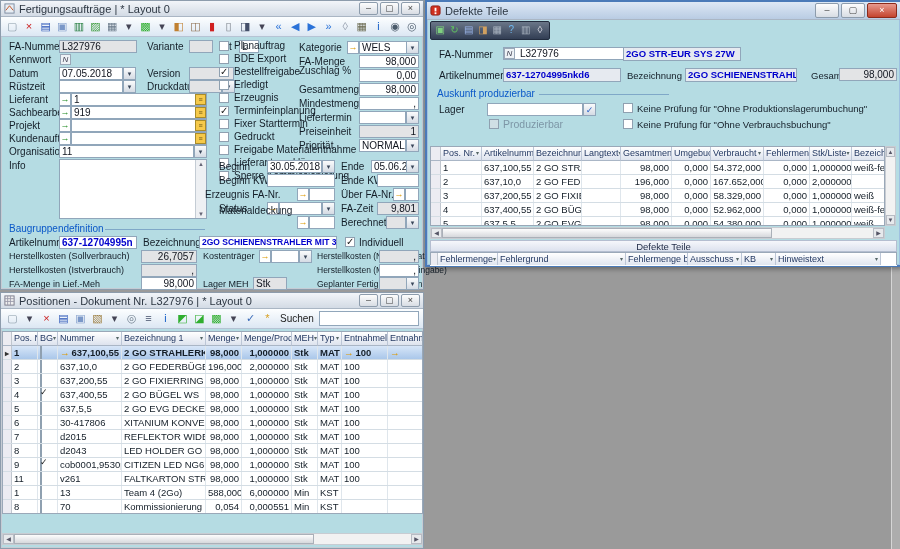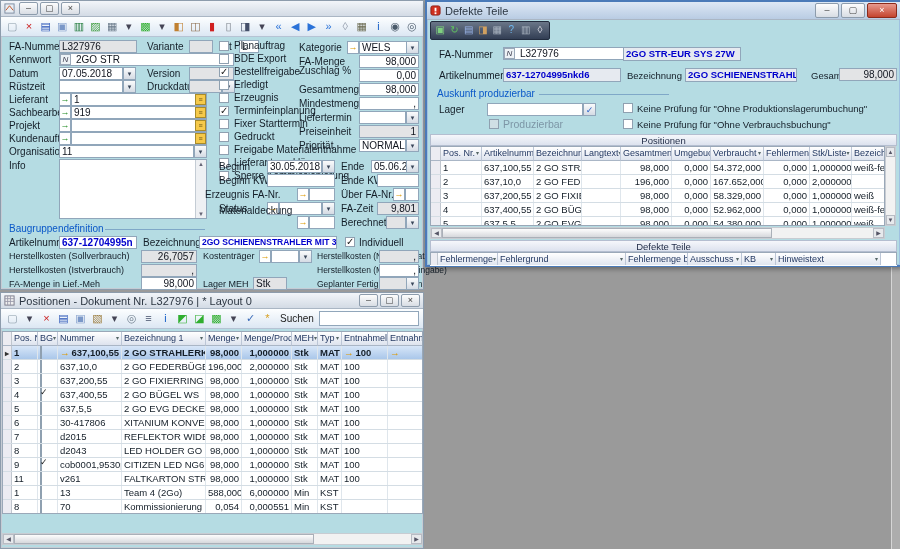--- a/index.html
+++ b/index.html
@@ -120,20 +120,21 @@
 </style>
 </head>
 <body>
 
 <div class="window win-classic" style="left:0;top:0;width:424px;height:290px;z-index:2">
   <div class="titlebar">
     <svg class="app-icon" viewBox="0 0 12 12">
         <rect x="1" y="1" width="10" height="10" fill="#e8eef4" stroke="#7a8aa0"></rect>
         <path d="M2 8 L6 3 L10 8" stroke="#c05020" fill="none"></path>
       </svg>
+    <span class="title-text">Fertigungsaufträge | * Layout 0</span>
     <span class="winbtns">
       <span class="wbtn">–</span>
       <span class="wbtn">▢</span>
       <span class="wbtn">×</span>
     </span>
   </div>
   <div class="toolbar">
 
   <span class="tbi" style="color: rgb(138, 154, 168);">▢</span>
       <span class="tbi" style="color: rgb(204, 32, 32);">×</span>
@@ -163,21 +164,20 @@
     </div>
 
   <div class="lbl" style="left:8px;top:40px">FA-Nummer</div>
   <div class="fld ro" style="left:58px;top:39px;width:78px">L327976</div>
   <div class="lbl" style="left:146px;top:40px">Variante</div>
   <div class="fld ro" style="left:188px;top:39px;width:24px"></div>
   <div class="lbl" style="left:218px;top:40px">Art</div>
   <div class="fld" style="left:238px;top:39px;width:20px">L</div>
 
   <div class="lbl" style="left:8px;top:53px">Kennwort</div>
-  <div class="fld" style="left:58px;top:52px;width:175px;padding-left:16px">2GO STR</div>
   <div class="nico" style="left:59px;top:53px">N</div>
 
   <div class="lbl" style="left:8px;top:67px">Datum</div>
   <div class="fld" style="left:58px;top:66px;width:64px">07.05.2018</div>
   <div class="dd" style="left:122px;top:66px">▾</div>
   <div class="lbl" style="left:146px;top:67px">Version</div>
   <div class="fld ro" style="left:188px;top:66px;width:45px"></div>
 
   <div class="lbl" style="left:8px;top:80px">Rüstzeit</div>
   <div class="fld" style="left:58px;top:79px;width:64px"></div>
@@ -675,21 +675,20 @@
   <div class="dd" style="left:156px;top:101px;color:#2a62c8;font-size:9px;line-height:12px">✓</div>
 
   <span class="chk dis" style="left:62px;top:117px"></span>
   <div class="lbl gray-label" style="left:76px;top:116px;font-size:10.5px">Produzierbar</div>
 
   <span class="chk" style="left:196px;top:101px"></span>
   <div class="lbl" style="left:210px;top:101px;font-size:9.5px">Keine Prüfung für "Ohne Produktionslagerumbuchung"</div>
   <span class="chk" style="left:196px;top:117px"></span>
   <div class="lbl" style="left:210px;top:117px;font-size:9.5px">Keine Prüfung für "Ohne Verbrauchsbuchung"</div>
 
-  <div class="groupbar" style="left:3px;top:132px;width:467px">Positionen</div>
 
   <div class="grid" style="left:3px;top:144px;width:455px;height:80px">
     <div class="ghead">
       <div class="hc ind d-ind"></div>
       <div class="hc d-pos">
           <span>Pos. Nr.</span>
           <span class="hdd">▾</span>
         </div>
       <div class="hc d-art">
           <span>Artikelnummer</span>

